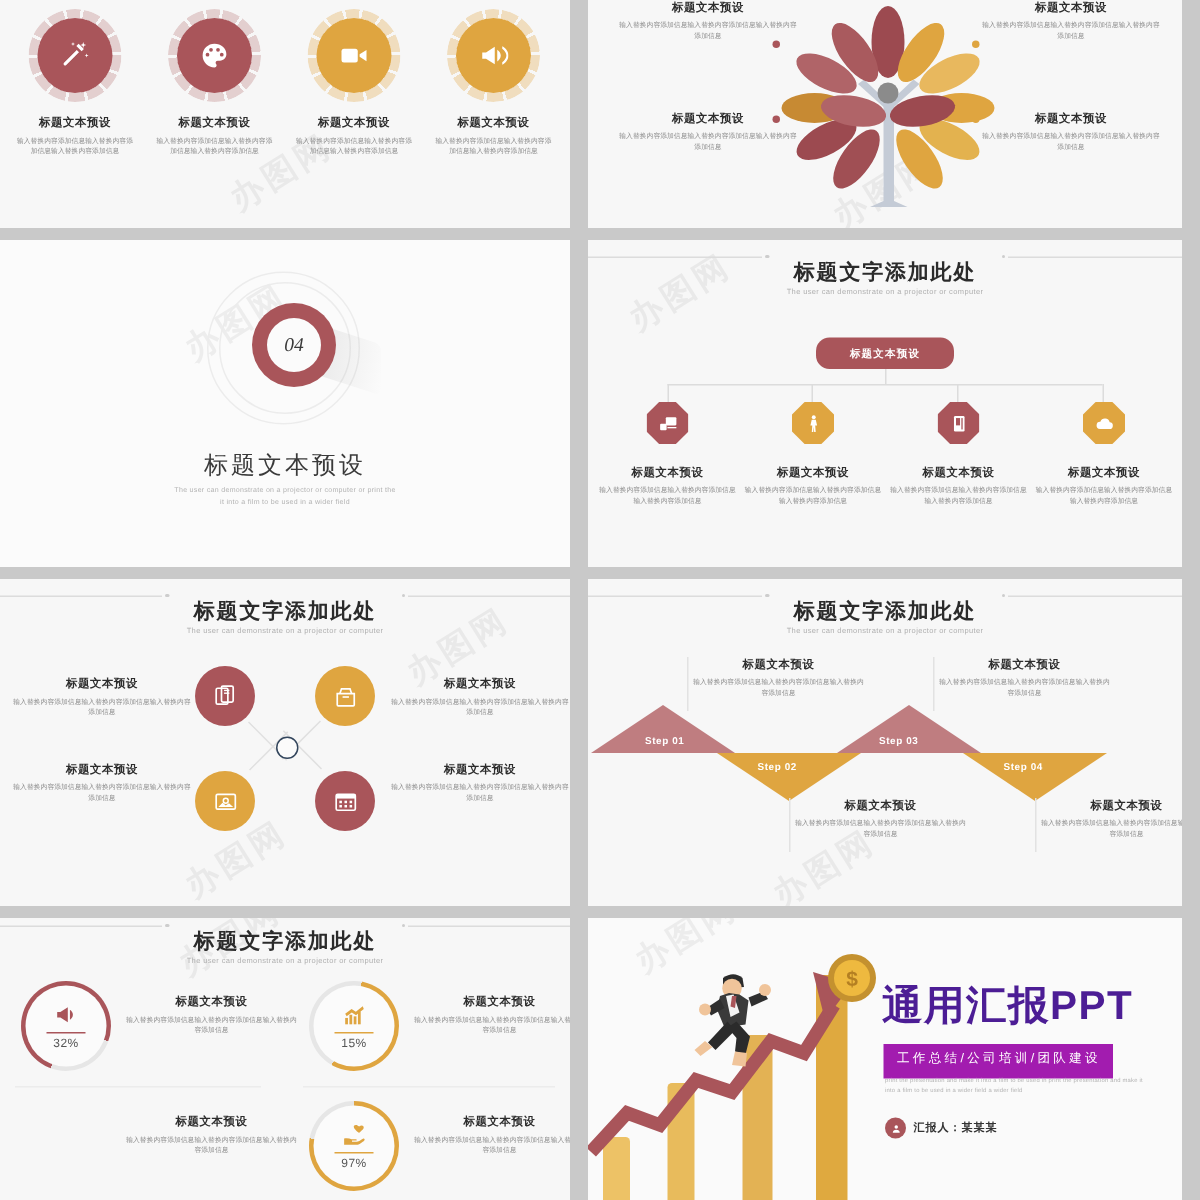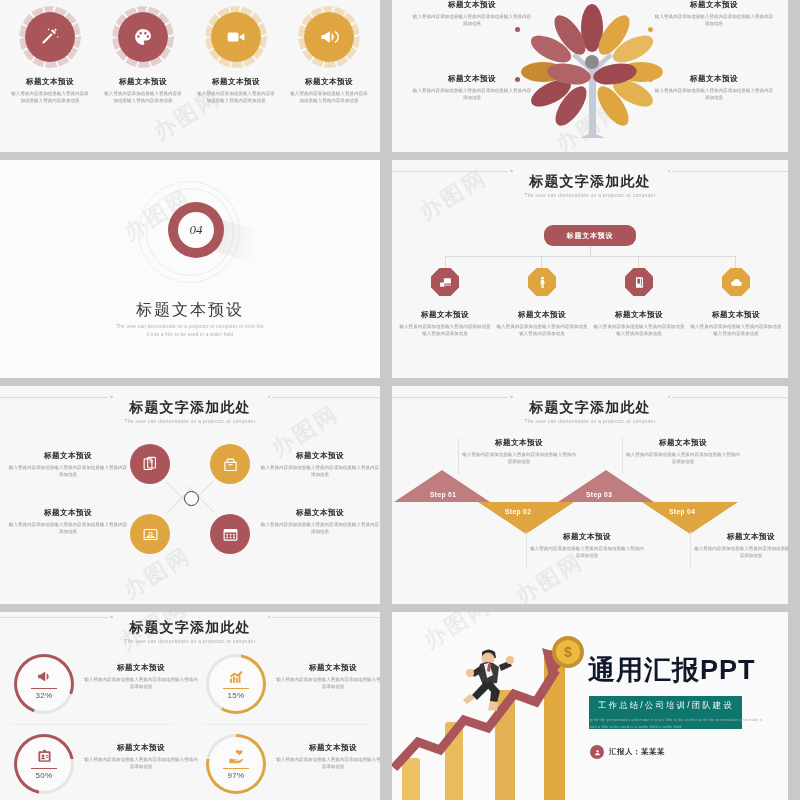--- a/index.html
+++ b/index.html
@@ -102,22 +102,22 @@
   .pct-ring .face{position:absolute;inset:3px;border-radius:50%;background:#fbfbfb;display:flex;flex-direction:column;align-items:center;justify-content:center;}
   .pct-ring svg{width:17px;height:17px;margin-bottom:1px;}
   .pct-ring .hr{width:26px;height:1px;margin:1.5px 0 2px;}
   .pct-ring .num{font-size:8px;color:#555;letter-spacing:.3px;}
   .s7 .side{position:absolute;left:68px;top:9px;width:118px;}
   .s7 .divider{position:absolute;height:1px;background:#ececec;}
 
   
   .s8{background:#fafafa;}
   .s8 .bar{position:absolute;bottom:0;border-radius:3px 3px 0 0;}
-  .s8 .bigtitle{position:absolute;left:196px;top:40px;font-size:27px;font-weight:bold;color:#0f172a;letter-spacing:1px;white-space:nowrap;}
-  .s8 .subbar{position:absolute;left:197px;top:84px;background:#0f766e;color:#fff;font-size:8.4px;letter-spacing:2.2px;padding:4px 8px 18px 9px;white-space:nowrap;}
+  .s8 .bigtitle{position:absolute;left:196px;top:40px;font-size:27px;font-weight:bold;color:#4c1d95;letter-spacing:1px;white-space:nowrap;}
+  .s8 .subbar{position:absolute;left:197px;top:84px;background:#a21caf;color:#fff;font-size:8.4px;letter-spacing:2.2px;padding:4px 8px 8px 9px;white-space:nowrap;}
   .s8 .blurb{position:absolute;left:198px;top:104px;width:180px;font-size:3.9px;color:#b2b2b2;line-height:1.9;letter-spacing:.15px;}
   .s8 .who{position:absolute;left:198px;top:133px;display:flex;align-items:center;}
   .s8 .who .av{width:14px;height:14px;border-radius:50%;background:#a9555a;display:flex;align-items:center;justify-content:center;margin-right:5px;}
   .s8 .who .av svg{width:7px;height:7px;fill:#fff;}
   .s8 .who .nm{font-size:7.4px;color:#333;letter-spacing:.6px;font-weight:bold;}
   .coin{position:absolute;border-radius:50%;display:flex;align-items:center;justify-content:center;}
   .coin .ci{border-radius:50%;display:flex;align-items:center;justify-content:center;color:#fff;font-weight:bold;}
 
   .wm{position:absolute;color:rgba(120,120,120,.10);font-size:22px;font-weight:bold;
       transform:rotate(-32deg);letter-spacing:3px;pointer-events:none;white-space:nowrap;}
@@ -488,35 +488,20 @@
           <div class="num">15%</div>
         </div>
       </div>
       <div class="side">
         <div class="cn-title">标题文本预设</div>
         <div class="cn-body" style="margin-top:4px;">输入替换内容添加信息输入替换内容添加信息输入替换内容添加信息</div>
       </div>
     </div>
 
     <div class="item" style="left:14px;top:122px;">
-      <div class="pct-ring" style="background:conic-gradient(from 190deg,#a9555a 0 250deg,#e6e6e6 250deg 360deg);">
-        <div class="face">
-          <svg viewBox="0 0 24 24" fill="#a9555a">
-              <rect x="3.5" y="4.5" width="17" height="15" rx="1.4"></rect>
-              <rect x="6" y="7" width="12" height="10.5" fill="#fbfbfb"></rect>
-              <circle cx="10" cy="11" r="1.9" fill="#a9555a"></circle>
-              <path d="M7 16c.4-2 1.6-3 3-3s2.6 1 3 3z" fill="#a9555a"></path>
-              <rect x="14" y="10" width="3.2" height="1.2" fill="#a9555a"></rect>
-              <rect x="14" y="12.4" width="3.2" height="1.2" fill="#a9555a"></rect>
-              <rect x="10" y="2.4" width="4" height="2.8" rx=".8"></rect>
-            </svg>
-          <div class="hr" style="background:#a9555a;"></div>
-          <div class="num">50%</div>
-        </div>
-      </div>
       <div class="side">
         <div class="cn-title">标题文本预设</div>
         <div class="cn-body" style="margin-top:4px;">输入替换内容添加信息输入替换内容添加信息输入替换内容添加信息</div>
       </div>
     </div>
 
     <div class="item" style="left:206px;top:122px;">
       <div class="pct-ring" style="background:conic-gradient(from 0deg,#dfa540 0 280deg,#e6e6e6 280deg 360deg);">
         <div class="face">
           <svg viewBox="0 0 24 24" fill="#dfa540">

